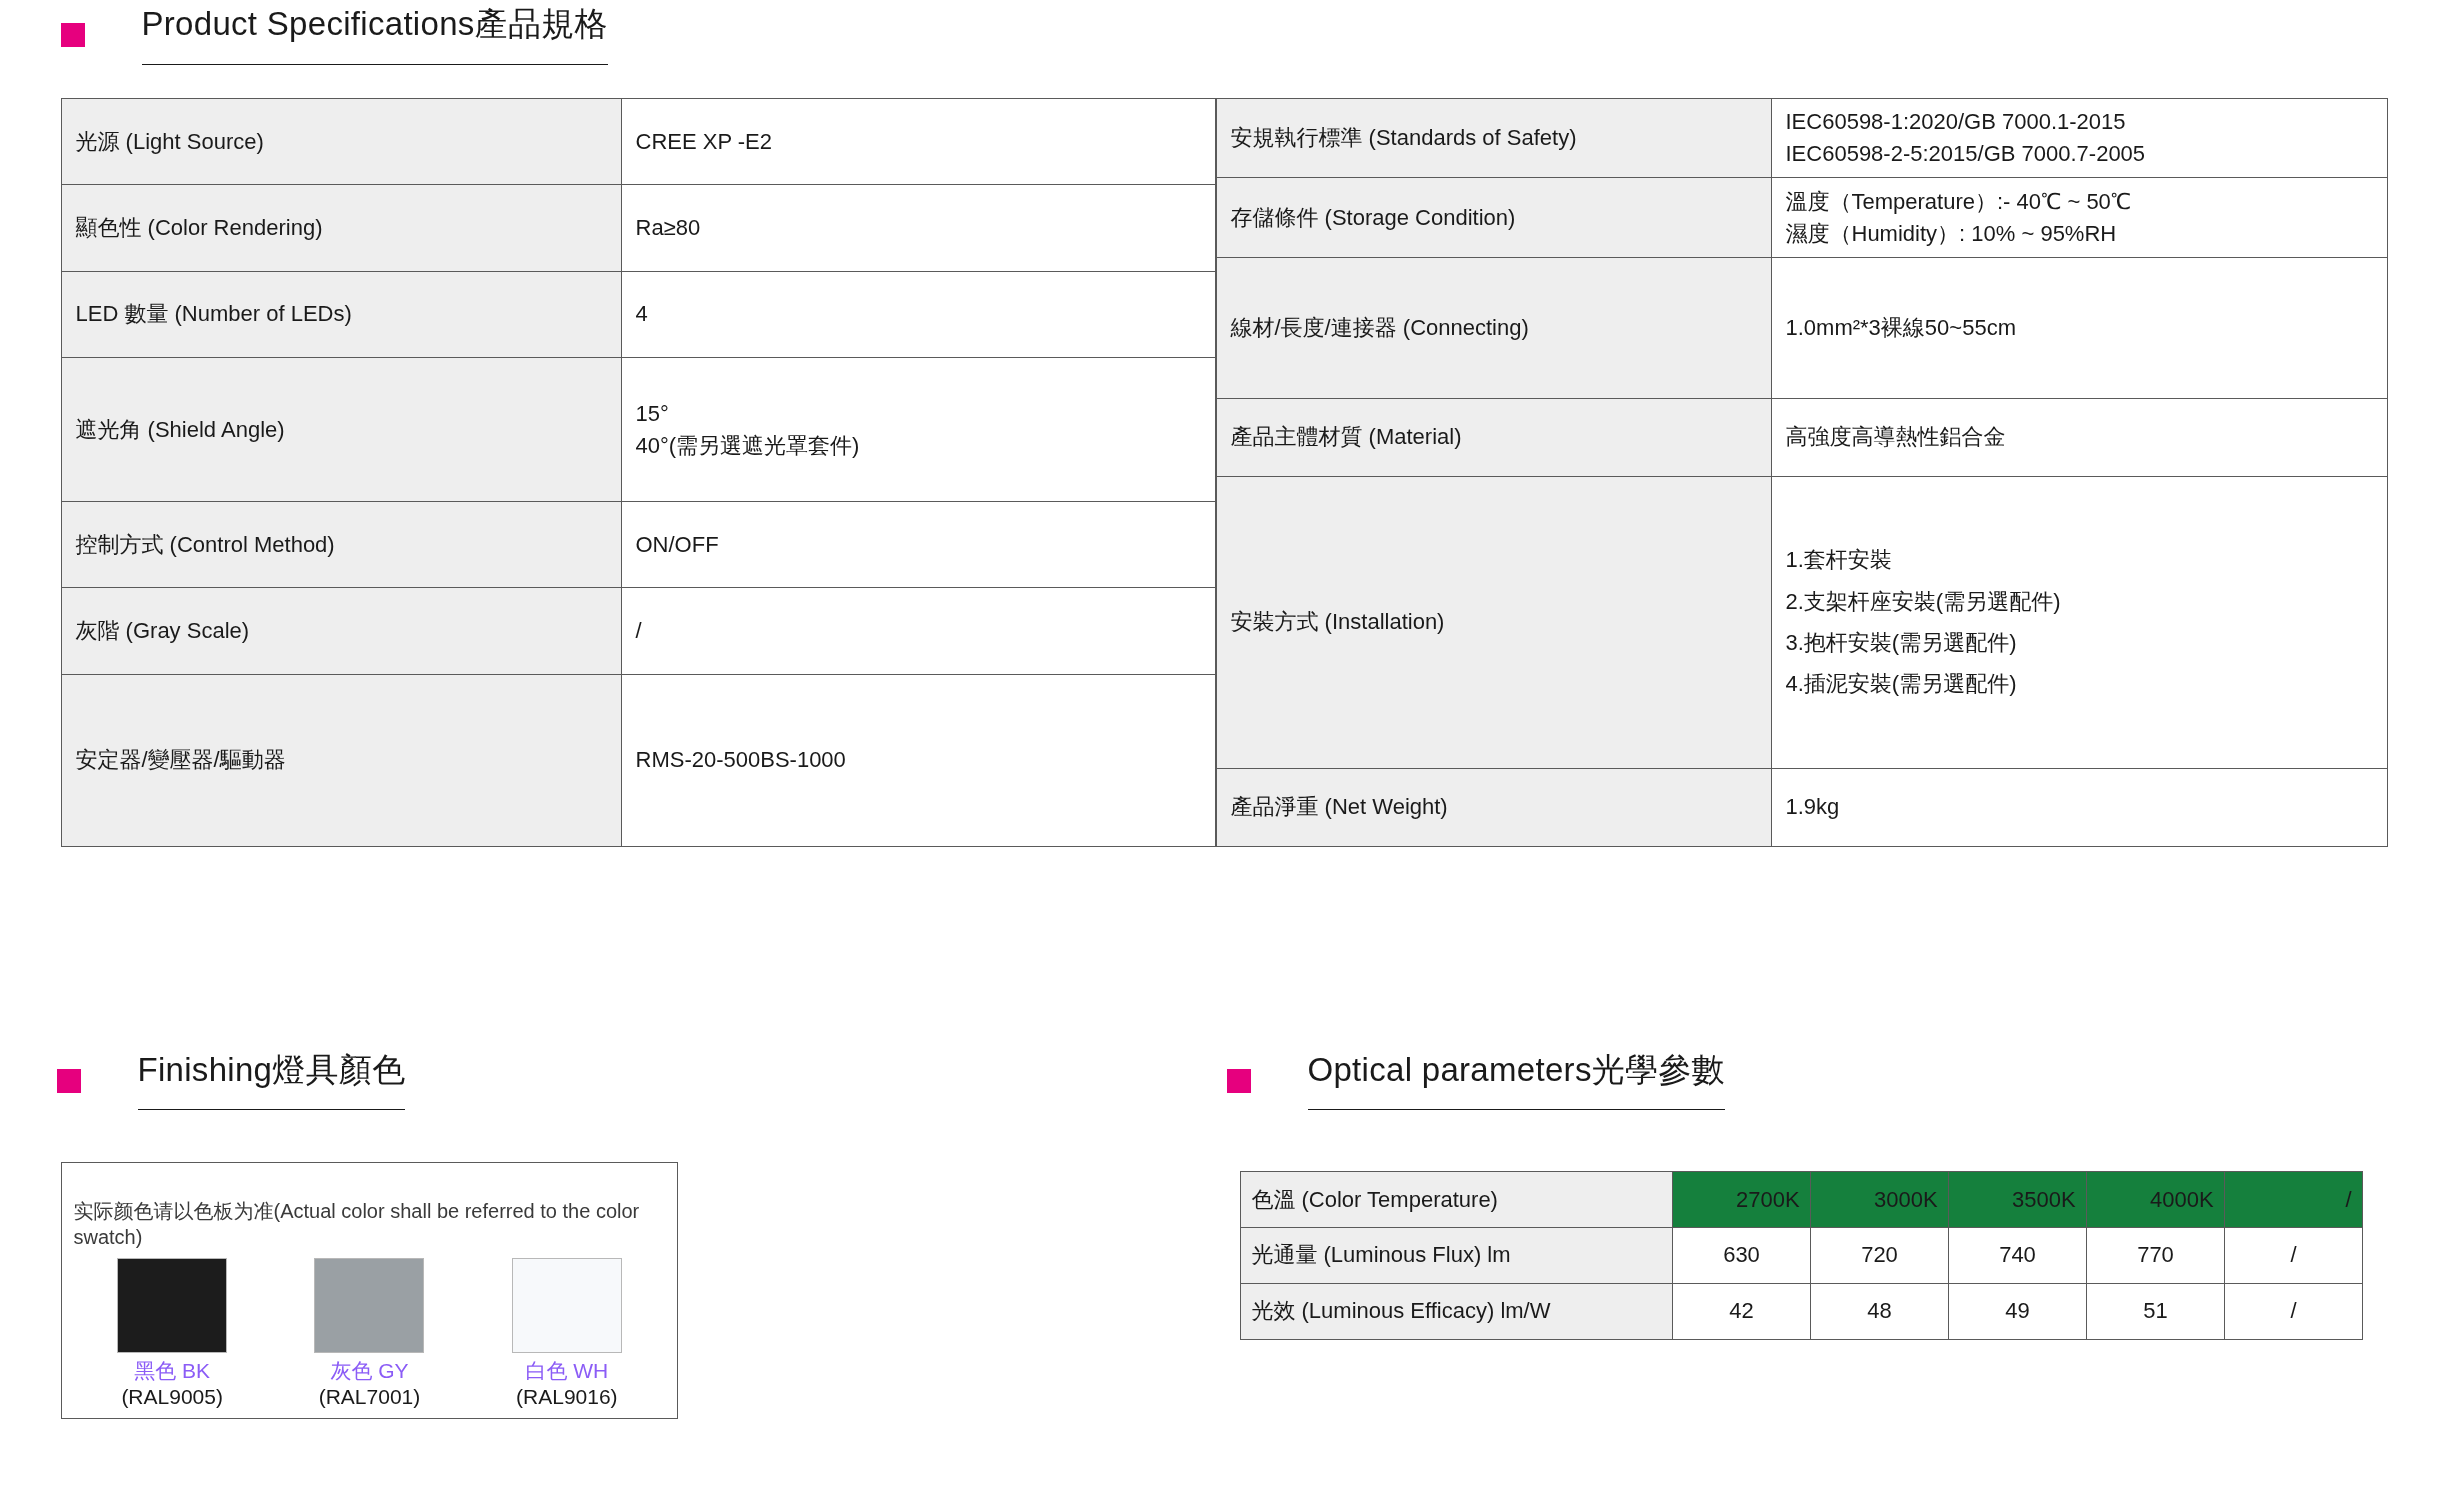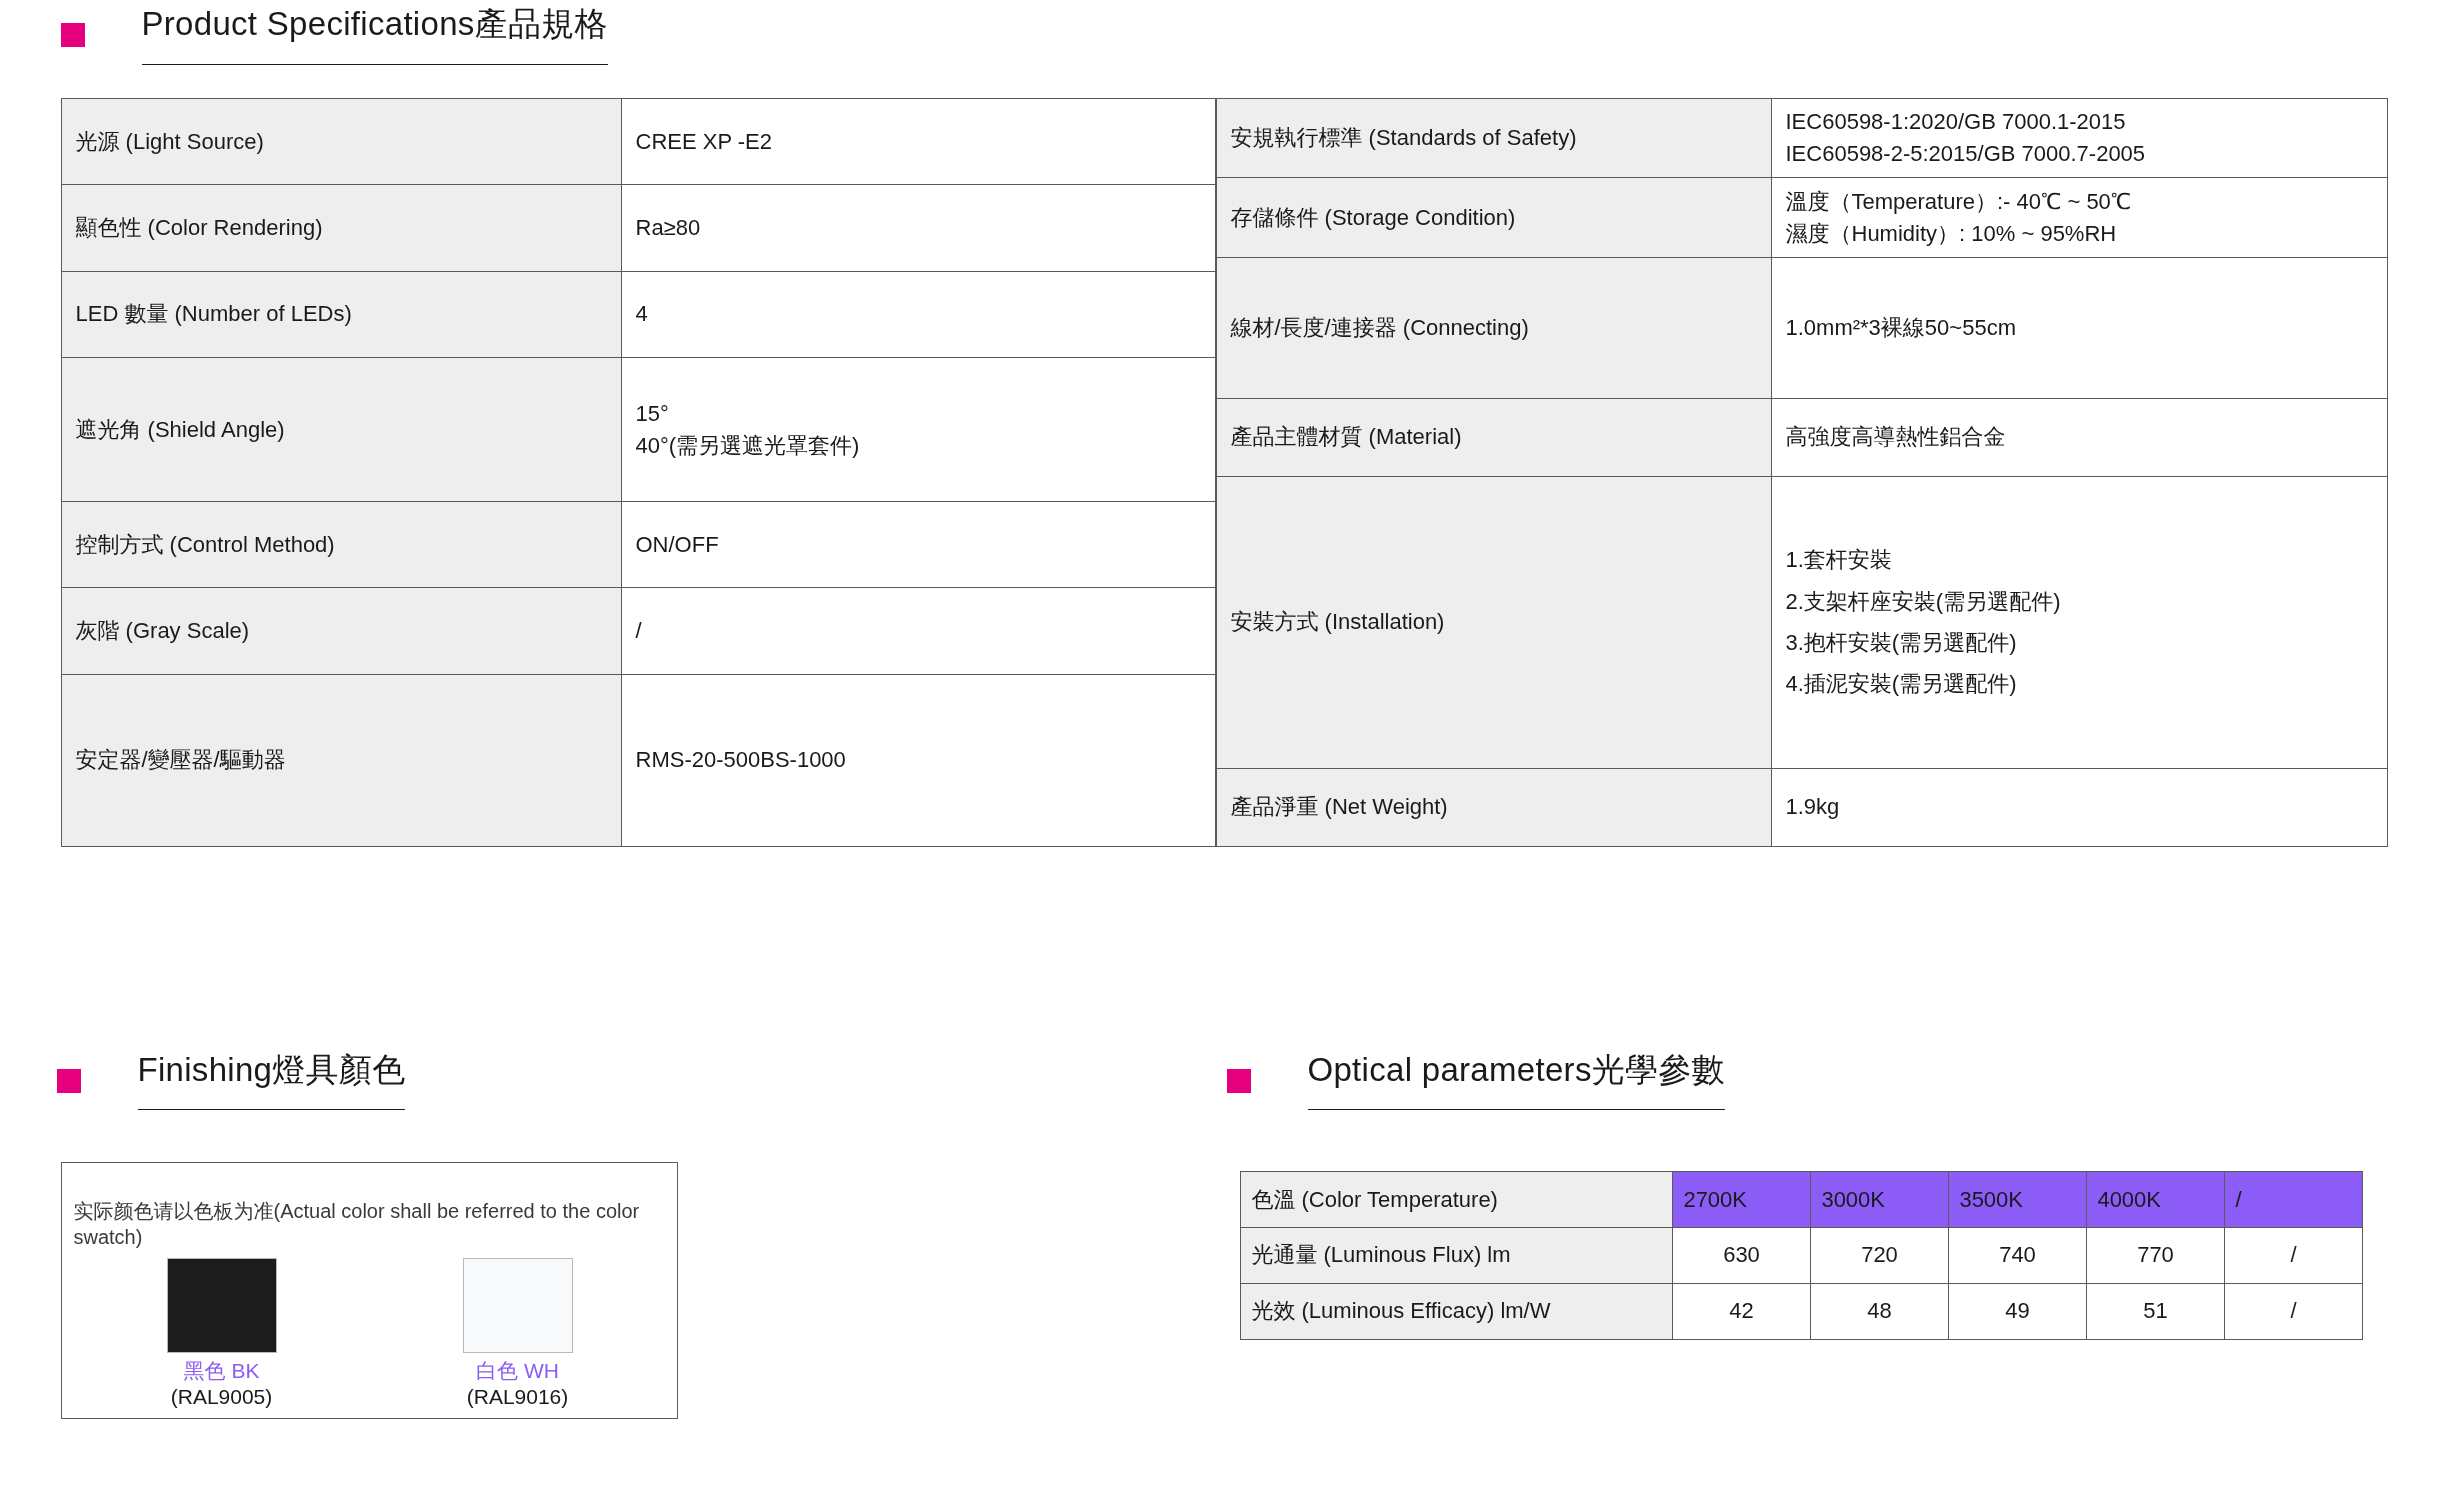--- a/index.html
+++ b/index.html
@@ -148,22 +148,22 @@
   #optical-table col.cx { width: 138px; }
   #optical-table td {
     font-size: 22px;
     padding: 11.5px 10.4px;
   }
   #optical-table td.num {
     text-align: center;
     background: #ffffff;
   }
   #optical-table td.hdr {
-    text-align: left;
-    background: #8b5cf6;
+    text-align: right;
+    background: #15803d;
   }
 </style>
 </head>
 <body>
 
 <div id="spec-head" class="section-head">
   <div class="head-marker"></div>
   <div class="head-title">Product Specifications產品規格</div>
 </div>
 
@@ -257,20 +257,25 @@
 
 <div id="finish-box">
   <div id="finish-note">实际颜色请以色板为准(Actual color shall be referred to the color swatch)</div>
   <div class="swatch-row">
     <div class="swatch-item">
       <div class="swatch-chip" style="background:#1c1c1c;"></div>
       <div class="swatch-name">黑色 BK</div>
       <div class="swatch-code">(RAL9005)</div>
     </div>
     <div class="swatch-item">
+      <div class="swatch-chip" style="background:#9aa0a4;"></div>
+      <div class="swatch-name">灰色 GY</div>
+      <div class="swatch-code">(RAL7001)</div>
+    </div>
+    <div class="swatch-item">
       <div class="swatch-chip" style="background:#f7f9fb;"></div>
       <div class="swatch-name">白色 WH</div>
       <div class="swatch-code">(RAL9016)</div>
     </div>
   </div>
 </div>
 
 <div id="optical-head" class="section-head">
   <div class="head-marker"></div>
   <div class="head-title">Optical parameters光學參數</div>

